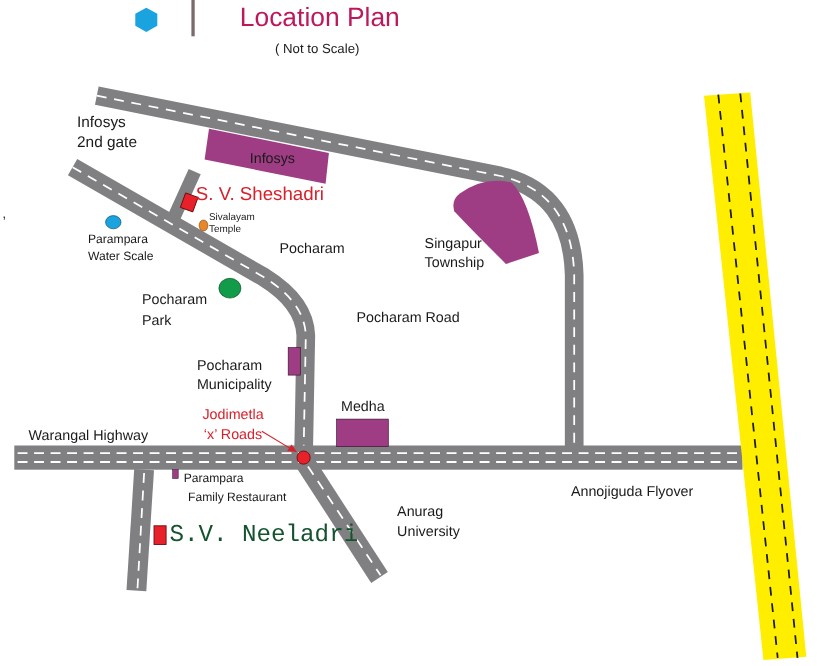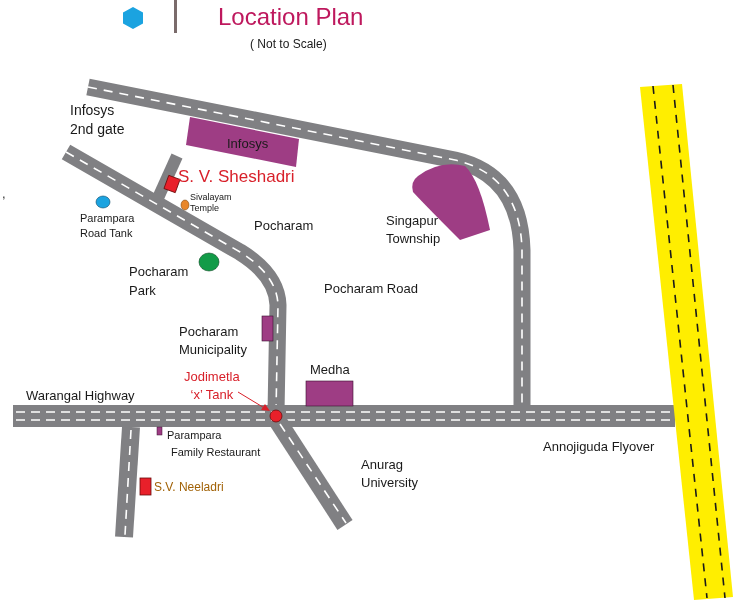--- a/index.html
+++ b/index.html
@@ -5,21 +5,21 @@
   html, body { margin: 0; padding: 0; background: #ffffff; }
   body { width: 743px; height: 605px; position: relative; overflow: hidden;
          font-family: "Liberation Sans", "DejaVu Sans", sans-serif; }
   #map { position: absolute; left: 0; top: 0; width: 743px; height: 605px; }
   .lbl { position: absolute; color: #1a1a1a; font-size: 13px; line-height: 16px; white-space: nowrap; }
   .title { position: absolute; left: 218px; top: 3px; font-size: 24px; color: #be185d; }
   .subtitle { position: absolute; left: 250px; top: 37px; font-size: 12px; color: #1a1a1a; }
   .hex { position: absolute; left: 122px; top: 6px; width: 22px; height: 24px; }
   .bar { position: absolute; left: 174px; top: 0px; width: 3px; height: 33px; background: #7a6b6b; }
   .red { color: #d8202a; }
-  .cyan { color: #a16207; font-size: 12px; }
+  .cyan { color: #14532d; font-size: 22px; font-family: Liberation Mono, monospace; }
   .small { font-size: 10px; line-height: 12px; }
   .comma { position: absolute; left: 2px; top: 186px; font-size: 13px; color: #333; }
 </style>
 </head>
 <body>
 
 <svg class="hex" viewBox="0 0 22 24">
   <polygon points="11,1 21,6.5 21,17.5 11,23 1,17.5 1,6.5" fill="#1ba3e0"></polygon>
 </svg>
 <div class="bar"></div>
@@ -76,44 +76,44 @@
   <div>2nd gate</div>
 </div>
 <div class="lbl" style="left:227px; top:136px;">Infosys</div>
 <div class="lbl red small" style="left:178px; top:171px; font-size:17px;">S. V. Sheshadri</div>
 <div class="lbl small" style="left:190px; top:192px; font-size:9px; line-height:11px;">
   <div>Sivalayam</div>
   <div>Temple</div>
 </div>
 <div class="lbl" style="left:80px; top:211px; font-size:11px; line-height:15px;">
   <div>Parampara</div>
-  <div>Road Tank</div>
+  <div>Water Scale</div>
 </div>
 <div class="lbl" style="left:254px; top:218px;">Pocharam</div>
 <div class="lbl" style="left:386px; top:212px; line-height:18px;">
   <div>Singapur</div>
   <div>Township</div>
 </div>
 <div class="lbl" style="left:129px; top:262px; line-height:19px;">
   <div>Pocharam</div>
   <div>Park</div>
 </div>
 <div class="lbl" style="left:324px; top:281px;">Pocharam Road</div>
 <div class="lbl" style="left:179px; top:323px; line-height:18px;">
   <div>Pocharam</div>
   <div>Municipality</div>
 </div>
 <div class="lbl red" style="left:184px; top:368px; line-height:18px;text-align:center;">
   <div>Jodimetla</div>
-  <div>‘x’ Tank</div>
+  <div>‘x’ Roads</div>
 </div>
 <div class="lbl" style="left:310px; top:362px;">Medha</div>
 <div class="lbl" style="left:26px; top:388px;">Warangal Highway</div>
 <div class="lbl" style="left:167px; top:427px; font-size:11px; line-height:17px;">
   <div>Parampara</div>
   <div style="padding-left:4px;">Family Restaurant</div>
 </div>
 <div class="lbl cyan" style="left:154px; top:479px;">S.V. Neeladri</div>
 <div class="lbl" style="left:361px; top:456px; line-height:18px;">
   <div>Anurag</div>
   <div>University</div>
 </div>
-<div class="lbl" style="left:543px; top:439px;">Annojiguda Flyover</div>
+<div class="lbl" style="left:519px; top:439px;">Annojiguda Flyover</div>
 
 </body></html>

